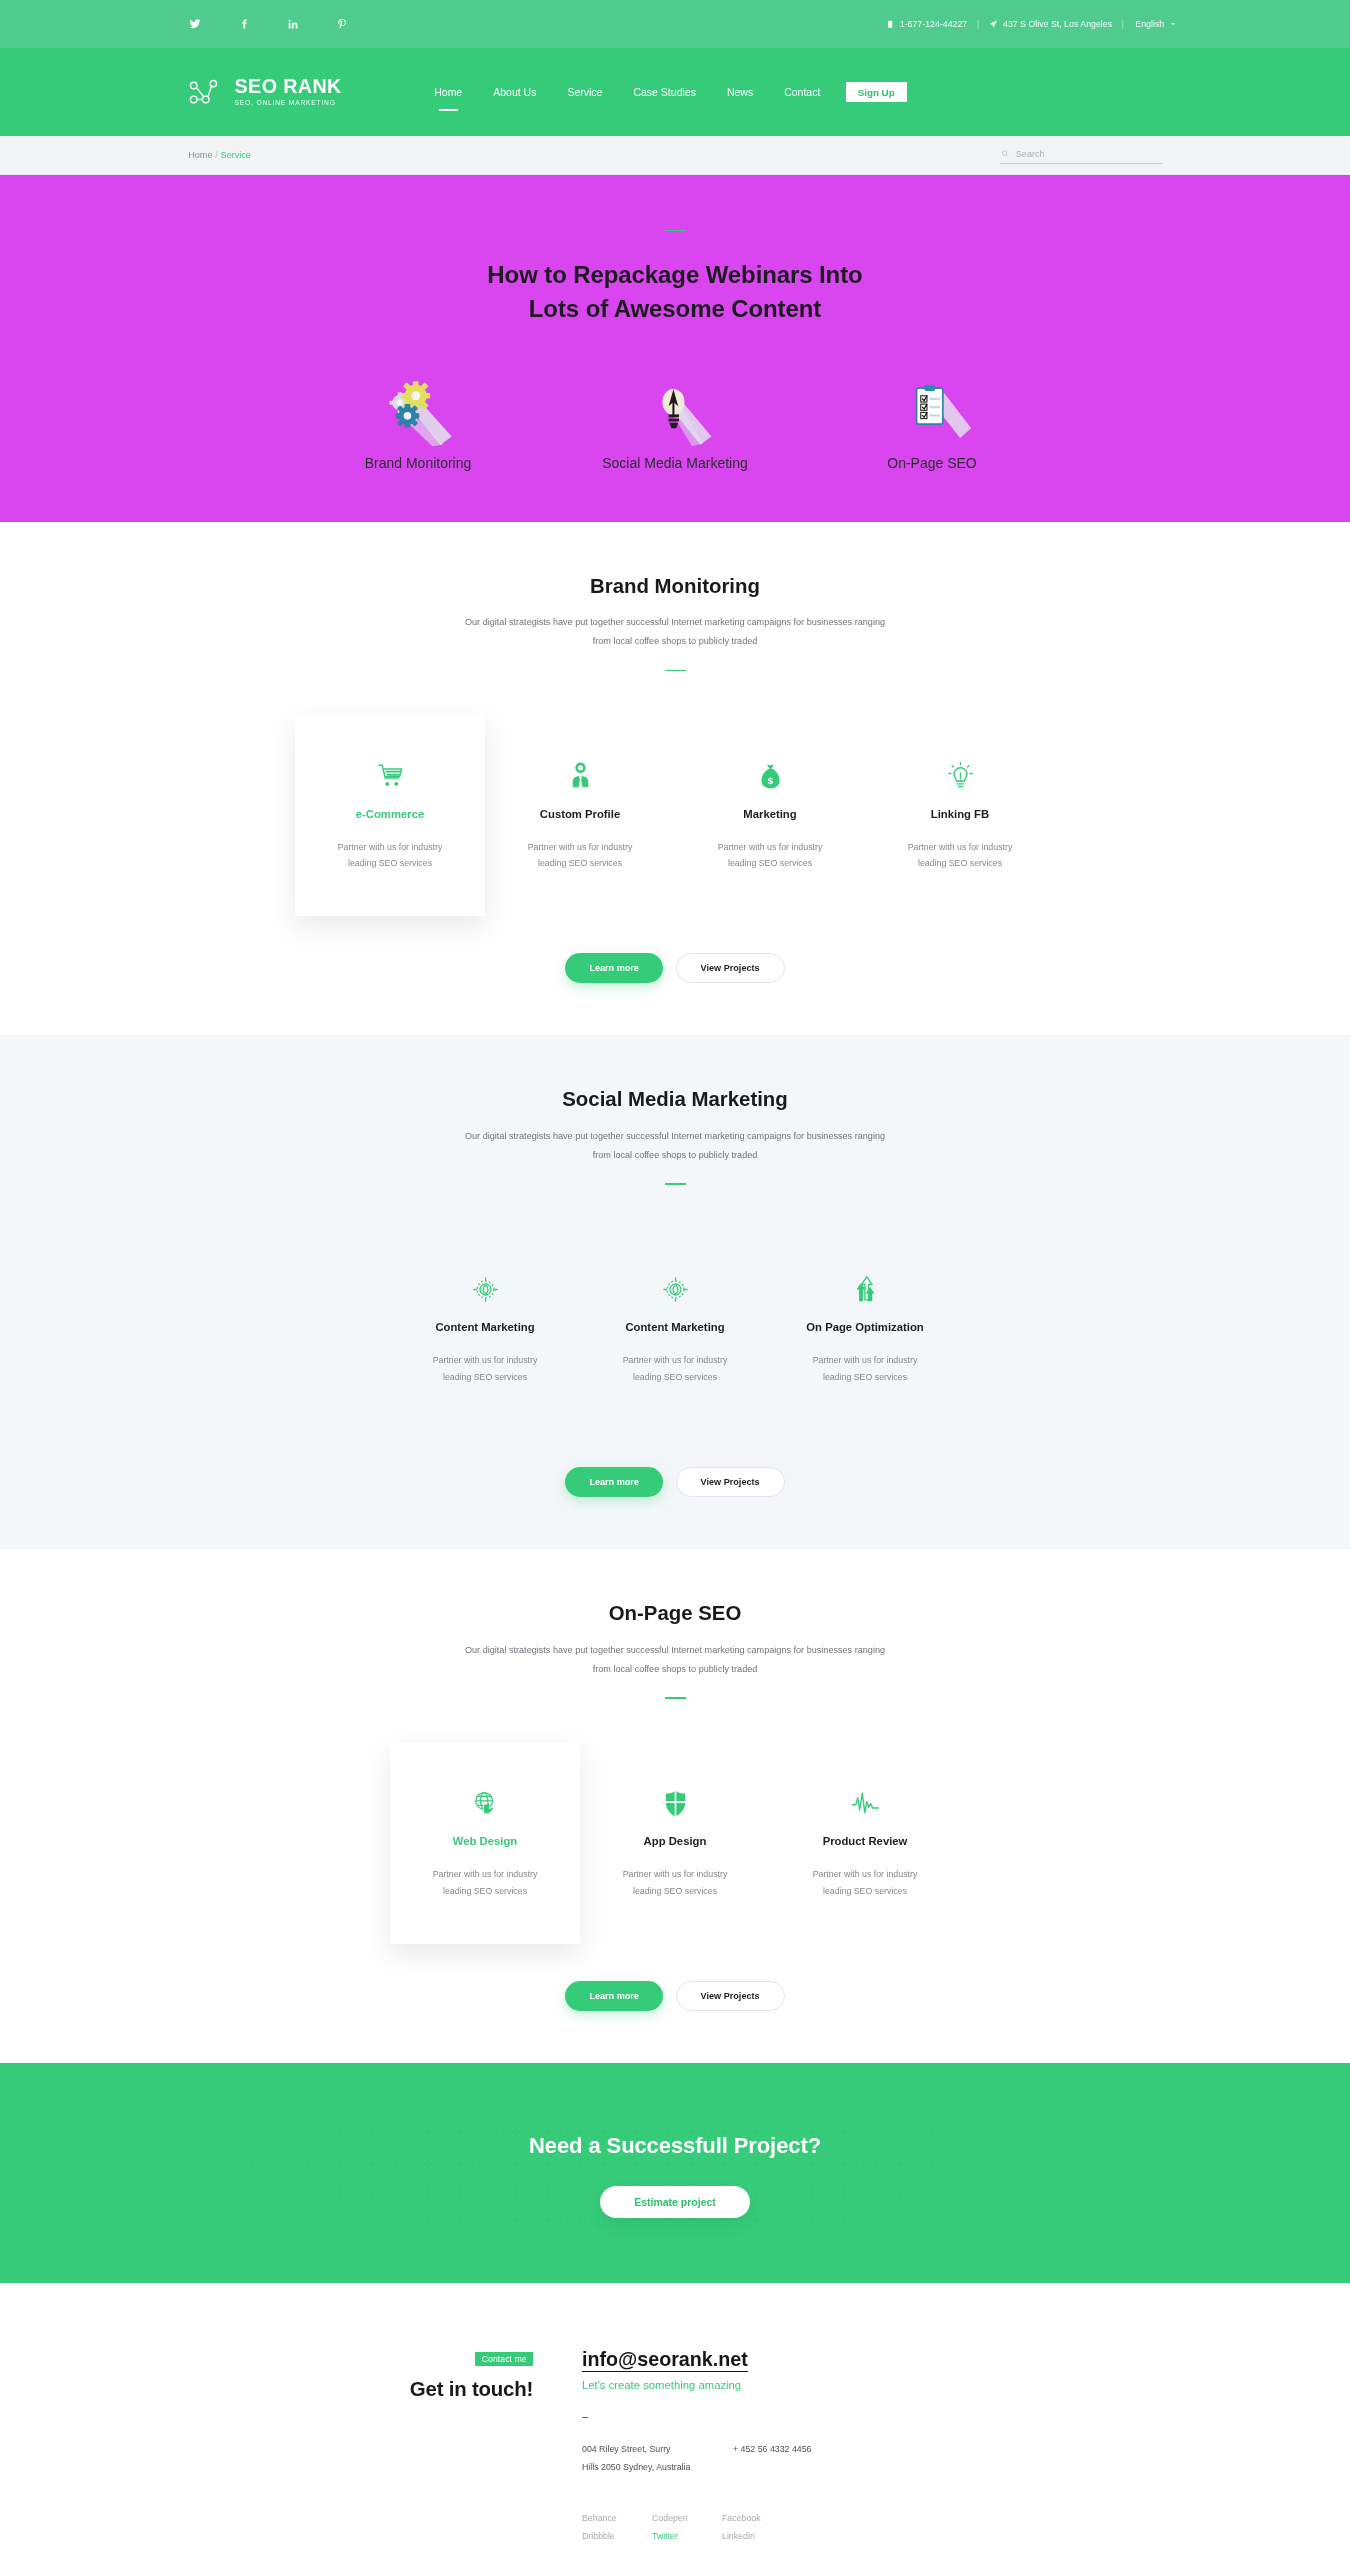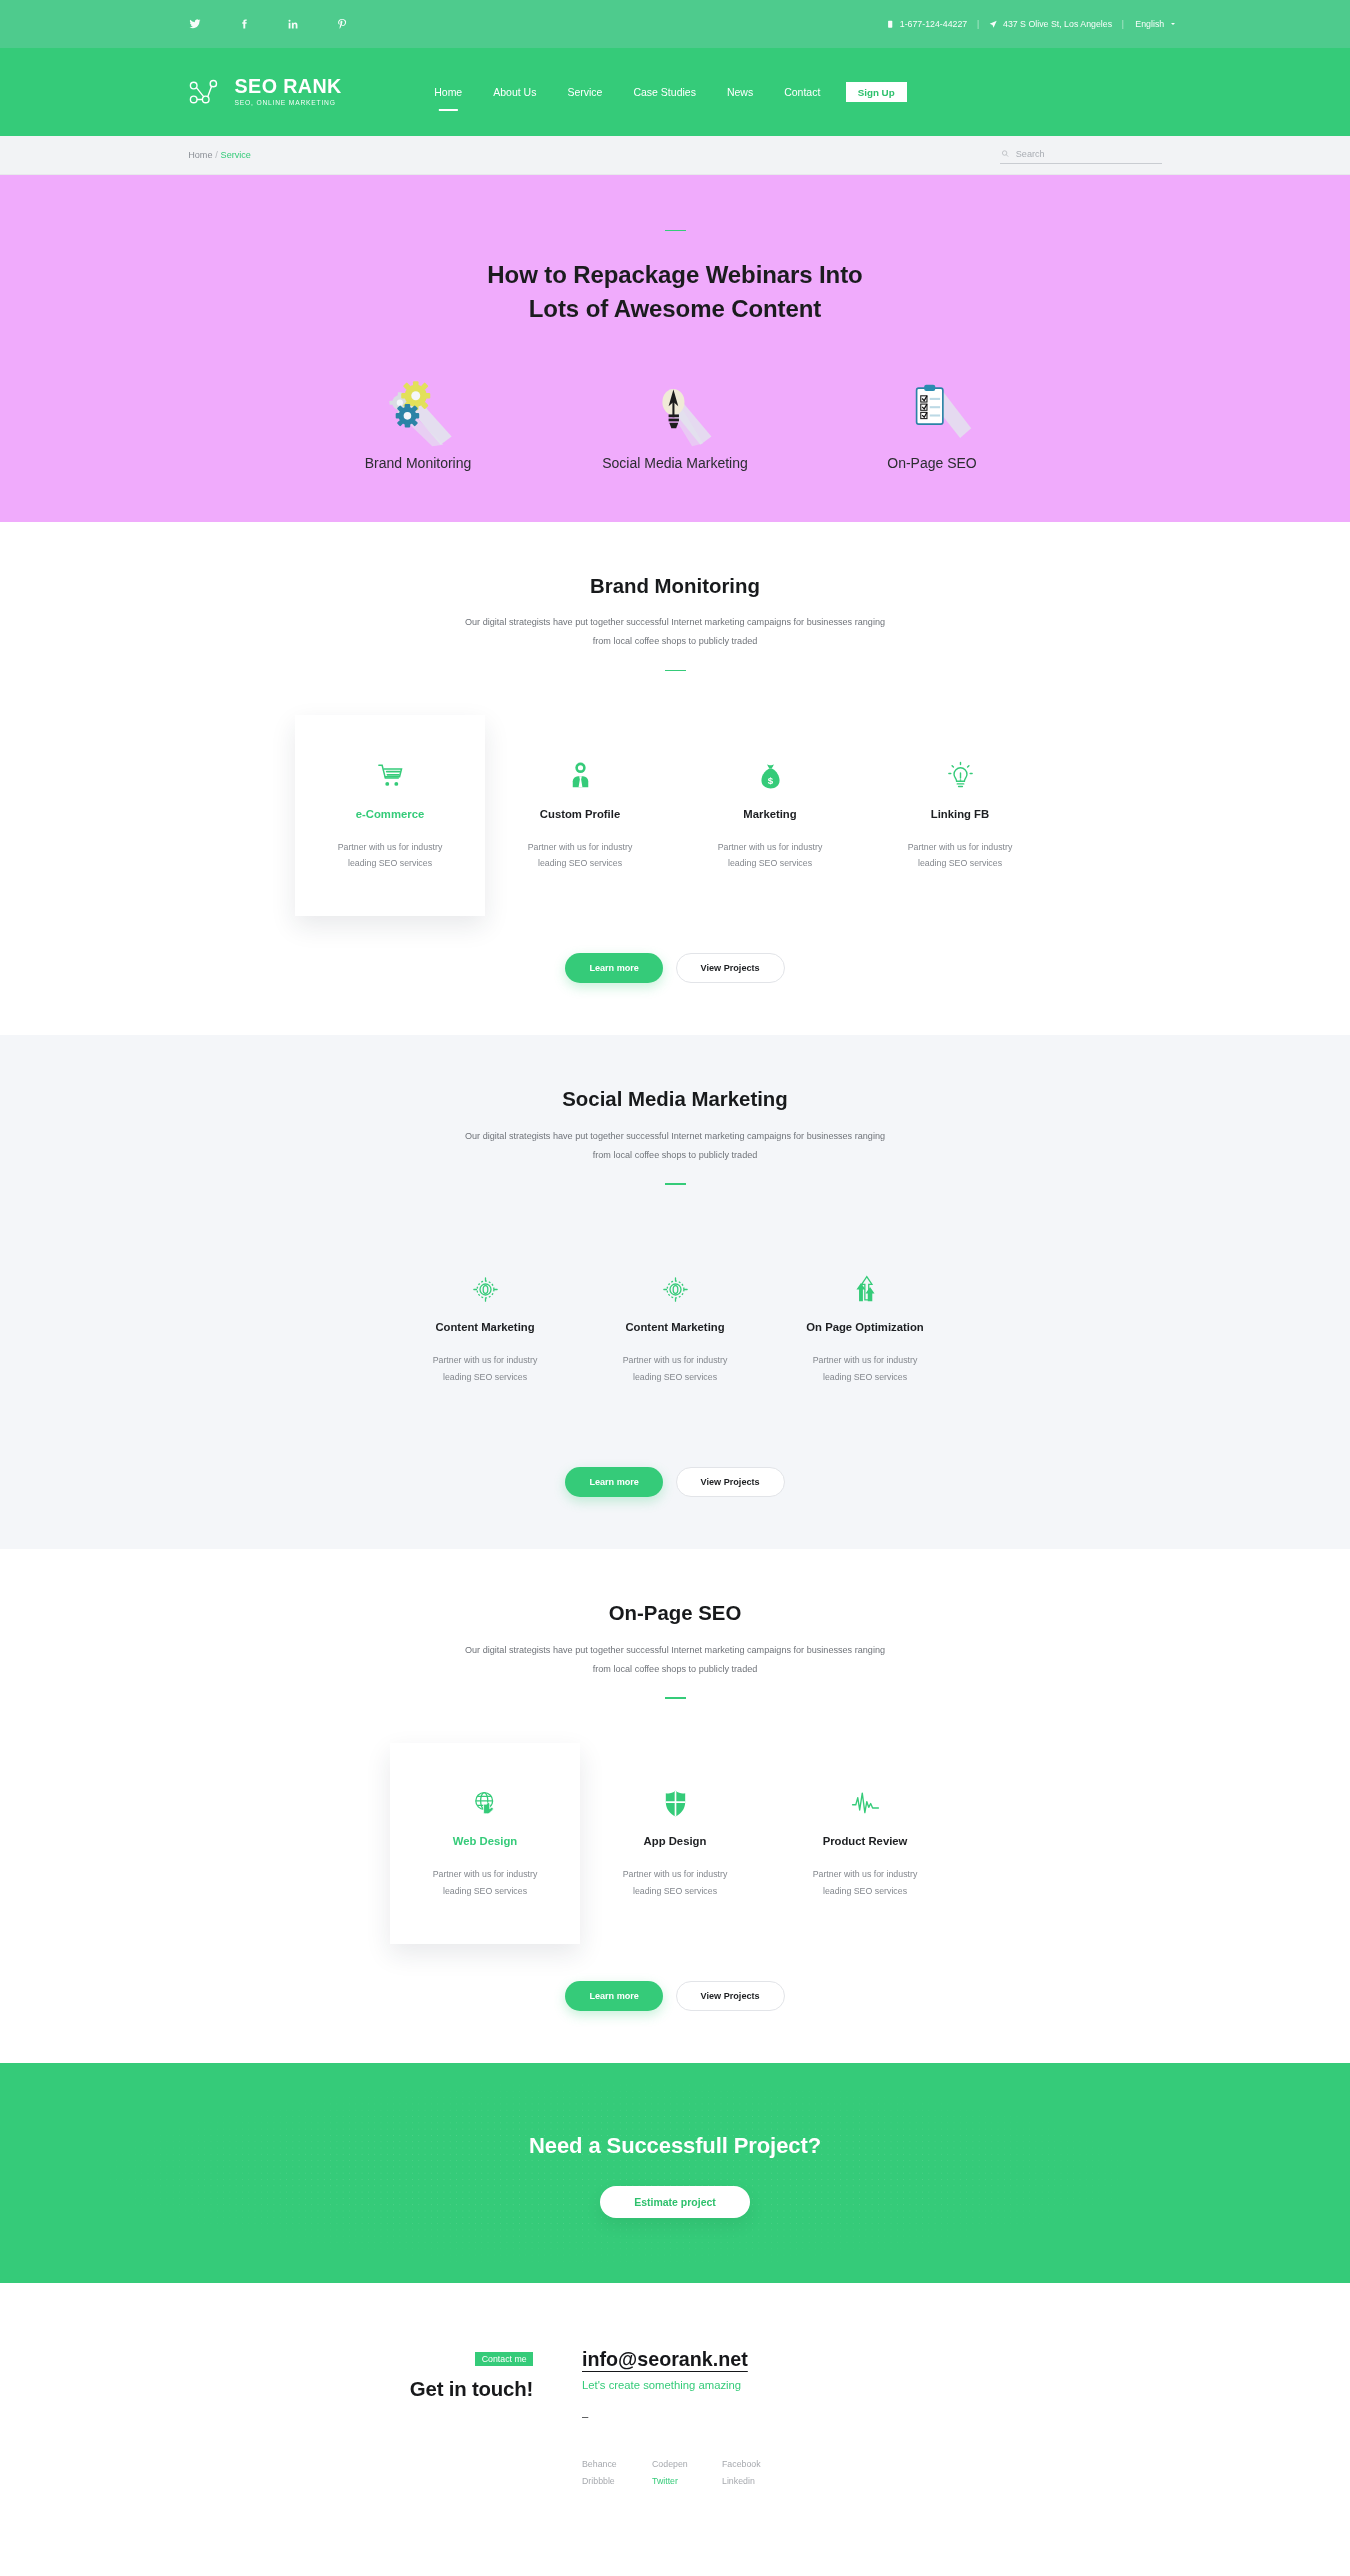--- a/index.html
+++ b/index.html
@@ -66,21 +66,21 @@
   .crumbbar-inner{width:999px;margin:0 auto;display:flex;align-items:center;justify-content:space-between;padding:0 12.7px;}
   .crumb{font-size:9.1px;color:#8b8f96;}
   .crumb .sl{margin:0 2.8px;color:#b5b8bd;}
   .crumb .cur{color:#35cb79;}
   .searchbox{display:flex;align-items:center;gap:6.3px;border-bottom:0.7px solid #c9ccd1;padding:2.8px 1.4px 4.2px 1.4px;width:162px;}
   .searchbox svg{width:9.1px;height:9.1px;stroke:#9ea2a8;fill:none;stroke-width:1.6;}
   .searchbox input{border:none;background:transparent;outline:none;font-size:9.1px;color:#8b8f96;font-family:"Liberation Sans",sans-serif;width:100%;}
   .searchbox input::placeholder{color:#a9adb3;}
 
   
-  .hero{background:#f0abfc;padding:55px 0 51px 0;}
+  .hero{background:#d946ef;padding:55px 0 51px 0;}
   .dash{width:21px;height:1.4px;background:#35cb79;margin:0 auto 27px auto;}
   .dash.sm{margin:18.3px auto 0 auto;}
   h1.hero-title{
     text-align:center;font-size:24px;line-height:1.38;color:#1b1c1e;font-weight:bold;letter-spacing:-0.1px;
   }
   .hero-cats{display:flex;justify-content:center;gap:0;margin-top:49px;}
   .hero-cat{width:257px;text-align:center;cursor:pointer;}
   .hero-cat .big-ico{height:74px;display:flex;align-items:center;justify-content:center;}
   .hero-cat .cat-label{font-size:14px;color:#2b2d30;margin-top:7px;}
 
@@ -559,20 +559,29 @@
   <div class="footer">
     <div class="footer-inner">
       <div class="f-left">
         <span class="contact-tag">Contact me</span>
         <h2>Get in touch!</h2>
       </div>
       <div class="f-right">
         <a class="f-email" href="#">info@seorank.net</a>
         <div class="f-tagline">Let's create something amazing</div>
         <div class="f-minus">–</div>
+        <div class="f-addr">
+          <div class="col1">
+            <div>004 Riley Street, Surry</div>
+            <div>Hills 2050 Sydney, Australia</div>
+          </div>
+          <div class="col2">
+            <div>+ 452 56 4332 4456</div>
+          </div>
+        </div>
         <div class="f-socials">
           <div class="scol">
             <a href="#">Behance</a>
             <a href="#">Dribbble</a>
           </div>
           <div class="scol">
             <a href="#">Codepen</a>
             <a href="#" class="hi">Twitter</a>
           </div>
           <div class="scol">

